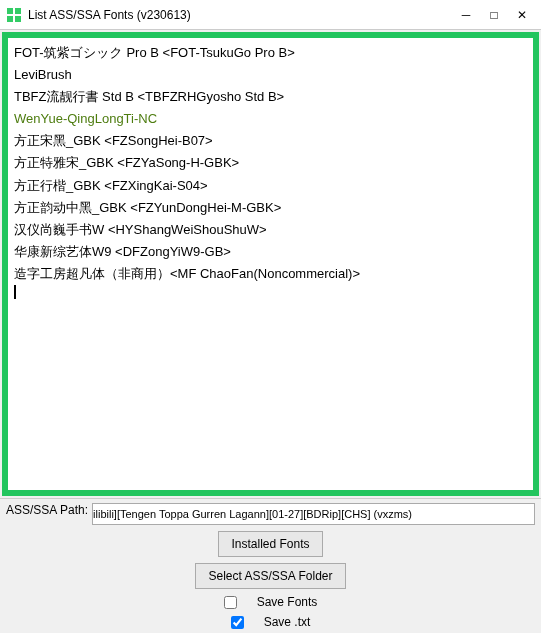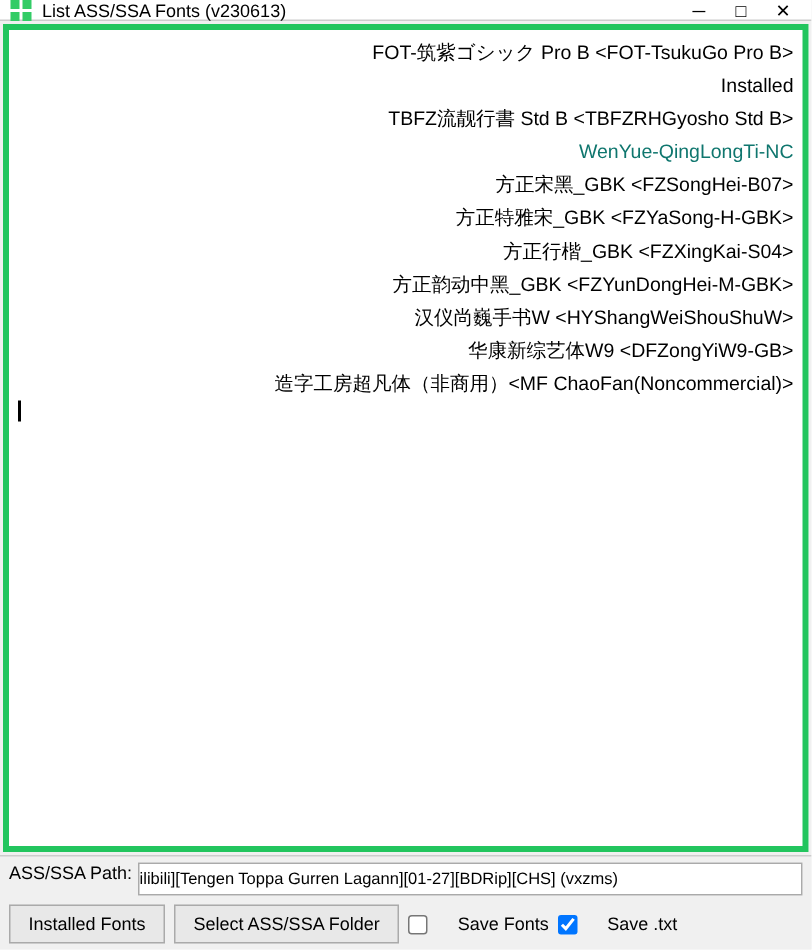--- a/index.html
+++ b/index.html
@@ -19,21 +19,21 @@
       overflow: hidden;
     }
 
     .title-bar {
       background: #fff;
       border-bottom: 1px solid #ccc;
       display: flex;
       align-items: center;
       justify-content: space-between;
       padding: 4px 6px;
-      height: 14px;
+      height: 30px;
       user-select: none;
     }
 
     .title-bar-left {
       display: flex;
       align-items: center;
       gap: 6px;
     }
 
     .title-icon {
@@ -63,37 +63,36 @@
       display: flex;
       align-items: center;
       justify-content: center;
       font-size: 12px;
       color: #000;
     }
 
     .main-content {
       flex: 1;
       background: #fff;
-      border: 4px solid #22c55e;
+      border: 6px solid #22c55e;
       margin: 2px;
       overflow-y: auto;
       overflow-x: hidden;
       padding: 4px 6px;
-      text-align: right;
     }
 
     .font-item {
       line-height: 1.7;
       color: #000;
       white-space: nowrap;
       cursor: default;
     }
 
     .font-item.red {
-      color: #0f766e;
+      color: #4d7c0f;
     }
 
     .cursor-line {
       display: flex;
       align-items: center;
     }
 
     .cursor-blink {
       width: 2px;
       height: 14px;
@@ -136,20 +135,21 @@
       color: #000;
       overflow: hidden;
       text-overflow: ellipsis;
       white-space: nowrap;
     }
 
     .buttons-row {
       display: flex;
       align-items: center;
       gap: 6px;
+      flex-direction: column;
     }
 
     .btn {
       height: 26px;
       padding: 0 12px;
       border: 1px solid #aaa;
       background: #e8e8e8;
       cursor: pointer;
       font-size: 12px;
       color: #000;
@@ -191,21 +191,21 @@
   </div>
   <div class="title-bar-controls">
     <button class="title-btn">─</button>
     <button class="title-btn">□</button>
     <button class="title-btn close">✕</button>
   </div>
 </div>
 
 <div class="main-content" id="font-list-container">
 <div class="font-item">FOT-筑紫ゴシック Pro B &lt;FOT-TsukuGo Pro B&gt;</div>
-    <div class="font-item">Installed</div>
+    <div class="font-item">LeviBrush</div>
     <div class="font-item">TBFZ流靓行書 Std B &lt;TBFZRHGyosho Std B&gt;</div>
     <div class="font-item red">WenYue-QingLongTi-NC</div>
     <div class="font-item">方正宋黑_GBK &lt;FZSongHei-B07&gt;</div>
     <div class="font-item">方正特雅宋_GBK &lt;FZYaSong-H-GBK&gt;</div>
     <div class="font-item">方正行楷_GBK &lt;FZXingKai-S04&gt;</div>
     <div class="font-item">方正韵动中黑_GBK &lt;FZYunDongHei-M-GBK&gt;</div>
     <div class="font-item">汉仪尚巍手书W &lt;HYShangWeiShouShuW&gt;</div>
     <div class="font-item">华康新综艺体W9 &lt;DFZongYiW9-GB&gt;</div>
     <div class="font-item">造字工房超凡体（非商用）&lt;MF ChaoFan(Noncommercial)&gt;</div>
     <div class="cursor-line">

